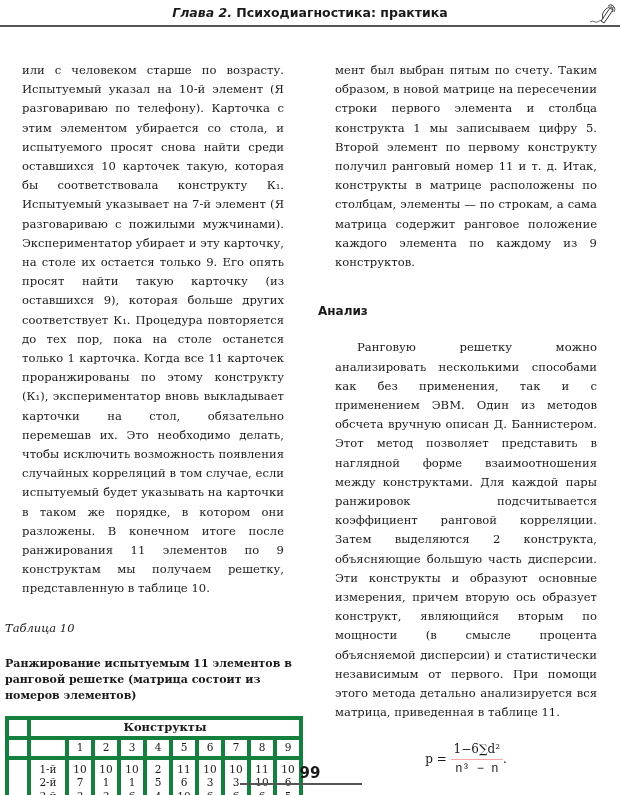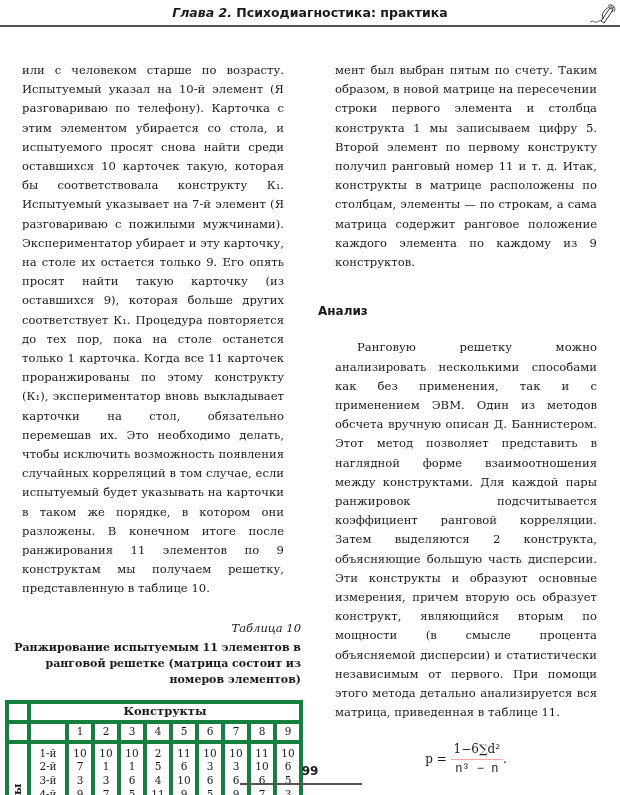--- a/index.html
+++ b/index.html
@@ -9,35 +9,35 @@
     .header-title { position: absolute; left: 0; right: 0; top: 5px; text-align: center;
                     font-family: "DejaVu Sans", "Liberation Sans", sans-serif; font-weight: bold; font-size: 12.5px; color: #1a1a1a; }
     .header-title .chap { font-style: italic; }
     .header-rule { position: absolute; left: 0; top: 25px; width: 620px; height: 1.5px; background: #555; }
     .header-icon { position: absolute; right: 2px; top: 2px; width: 32px; height: 24px; }
     .col { position: absolute; top: 44px; width: 296px; font-size: 11.6px; line-height: 19.2px; text-align: justify; }
     .col-left { left: 5px; }
     .col-right { left: 318px; }
     .col p { margin: 17px; hyphens: manual; }
     .col p.indent { text-indent: 22px; }
-    .table-caption-num { text-align: right; font-style: italic; font-size: 11.5px; margin-top: 20px; }
-    .table-title { text-align: right; font-weight: bold; font-size: 11px; line-height: 16px; margin-top: 2px; margin-bottom: 12px; }
+    .table-caption-num { font-style: italic; font-size: 11.5px; margin-top: 20px; }
+    .table-title { text-align: left; font-weight: bold; font-size: 11px; line-height: 16px; margin-top: 18px; margin-bottom: 12px; }
     table.grid { border-collapse: collapse; width: 298px; font-size: 10.5px; line-height: 13.6px; }
     table.grid td { border: 4px solid #15803d; text-align: center; padding: 0; }
     table.grid tr.hdr td { height: 16px; }
     table.grid tr.body td { border-top: none; border-bottom: none; }
     table.grid td.rowlabels, table.grid td.valcol { vertical-align: top; padding: 3px 0 2px 0; }
     .vertical-label { writing-mode: vertical-rl; transform: rotate(180deg); font-weight: bold; font-size: 11.5px; letter-spacing: 0.5px; }
     .heading { font-family: "DejaVu Sans", "Liberation Sans", sans-serif; font-weight: bold; font-size: 12px; margin: 30px 0 14px 0; text-align: left; }
     .formula { text-align: center; margin: 16px 0 30px 0; font-size: 12px; }
     .formula .frac { display: inline-block; vertical-align: middle; text-align: center; }
     .formula .num { border-bottom: 1px solid #fca5a5; padding: 0 3px; display: block; }
     .formula .den { display: block; padding: 0 3px; font-family: Liberation Mono, monospace; }
     .page-number { position: absolute; left: 0; right: 0; top: 764px; text-align: center;
-                   font-family: "DejaVu Sans", "Liberation Sans", sans-serif; font-weight: bold; font-size: 12px; }
+                   font-family: "DejaVu Sans", "Liberation Sans", sans-serif; font-weight: bold; font-size: 15px; }
     .footer-rule { position: absolute; left: 240px; top: 783px; width: 122px; height: 1.5px; background: #555; }
   </style>
 </head>
 <body>
 
 <div class="header">
   <div class="header-title">
     <span class="chap">Глава 2.</span>
     <span>Психодиагностика: практика</span>
   </div>

